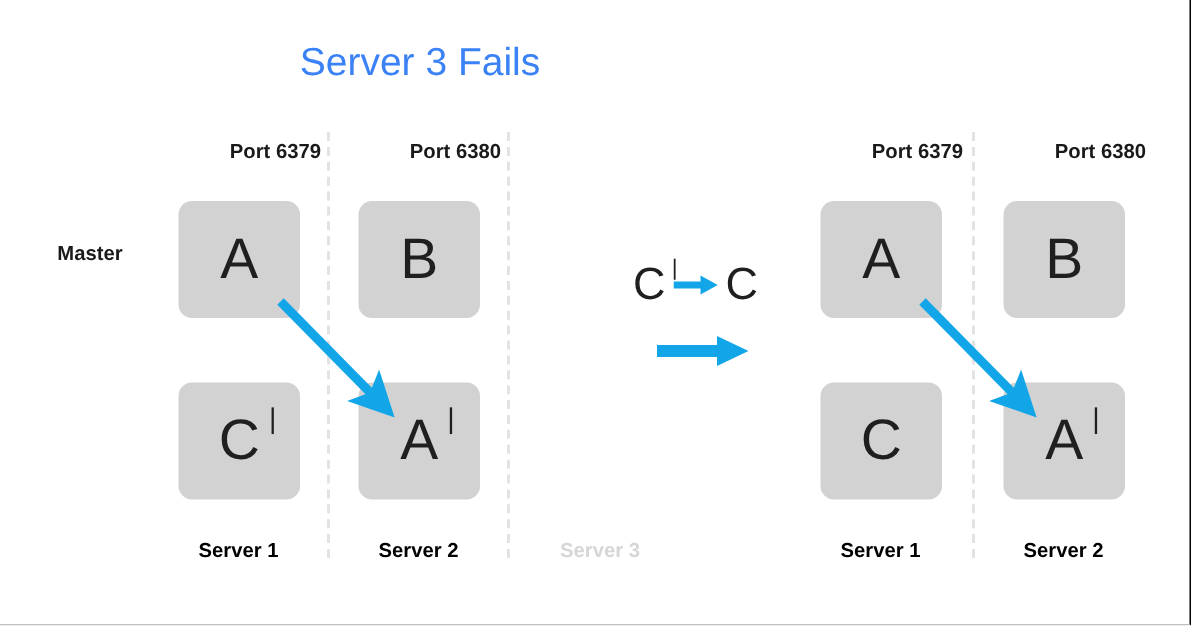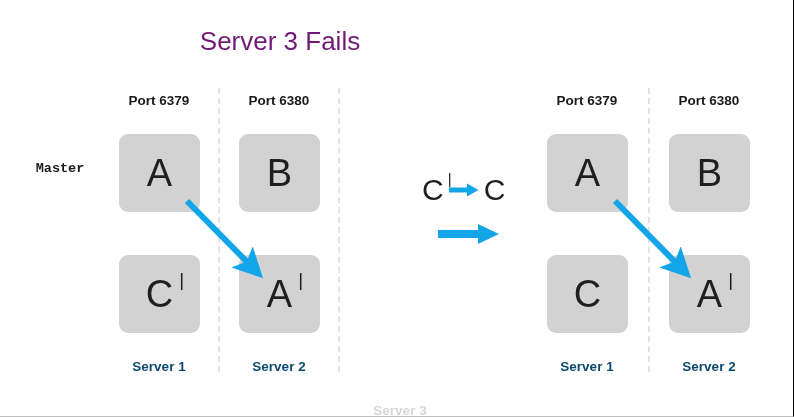--- a/index.html
+++ b/index.html
@@ -22,54 +22,52 @@
     box-sizing: border-box;
   }
   .title {
     position: absolute;
     left: 0;
     top: 26px;
     width: 560px;
     text-align: center;
     font-size: 26px;
     font-weight: 400;
-    color: #701a75;
+    color: #3b82f6;
     letter-spacing: 0px;
     white-space: nowrap;
   }
   .rowlabel {
     position: absolute;
     width: 104px;
     text-align: center;
     font-size: 13.5px;
     font-weight: 700;
     color: #1a1a1a;
-    font-family: Liberation Mono, monospace;
   }
   .portlabel {
+    position: absolute;
+    width: 110px;
+    text-align: right;
+    font-size: 13.5px;
+    font-weight: 700;
+    color: #1a1a1a;
+    white-space: nowrap;
+  }
+  .serverlabel {
     position: absolute;
     width: 110px;
     text-align: center;
     font-size: 13.5px;
     font-weight: 700;
-    color: #1a1a1a;
-    white-space: nowrap;
-  }
-  .serverlabel {
-    position: absolute;
-    width: 110px;
-    text-align: center;
-    font-size: 13.5px;
-    font-weight: 700;
-    color: #0c4a6e;
+    color: #000000;
     white-space: nowrap;
   }
   .serverlabel.faded {
     color: #d6d6d6;
-    margin-top: 44px;
   }
   .divider {
     position: absolute;
     width: 0px;
     border-left: 2px dashed #e3e3e3;
   }
   .node {
     position: absolute;
     width: 81px;
     height: 78px;

